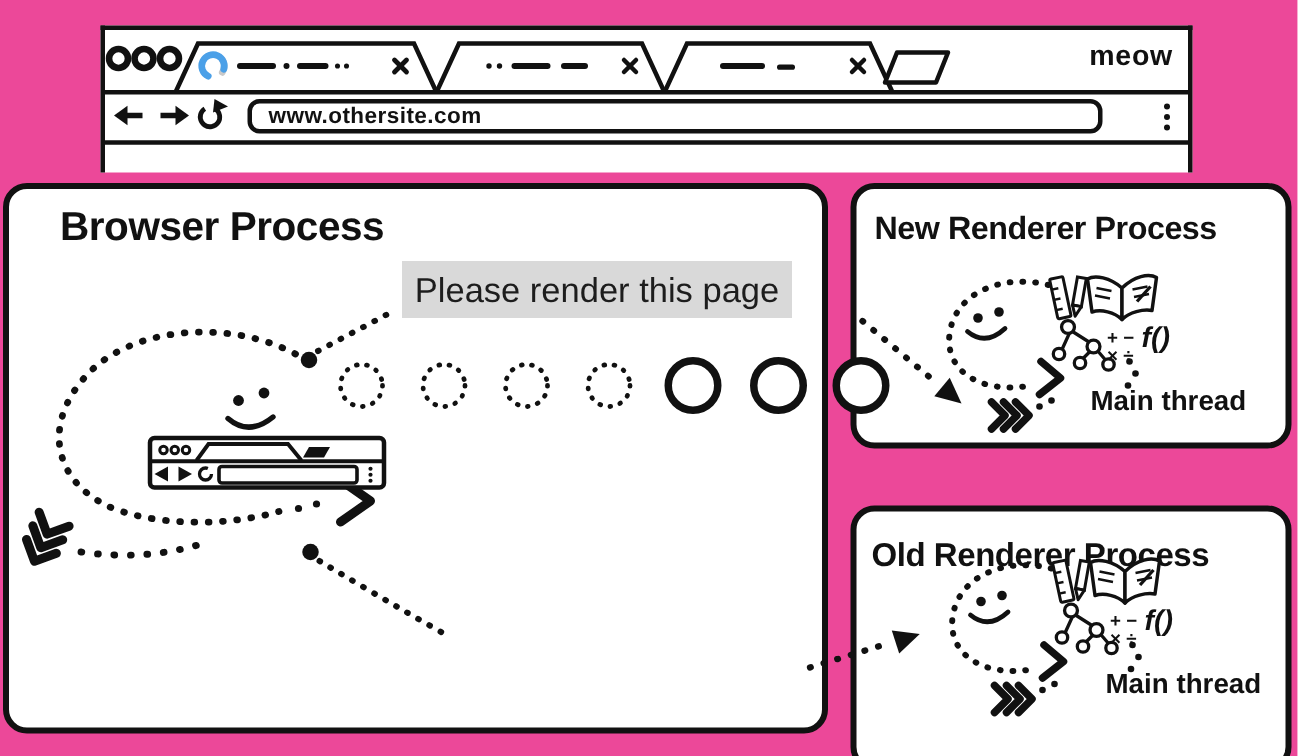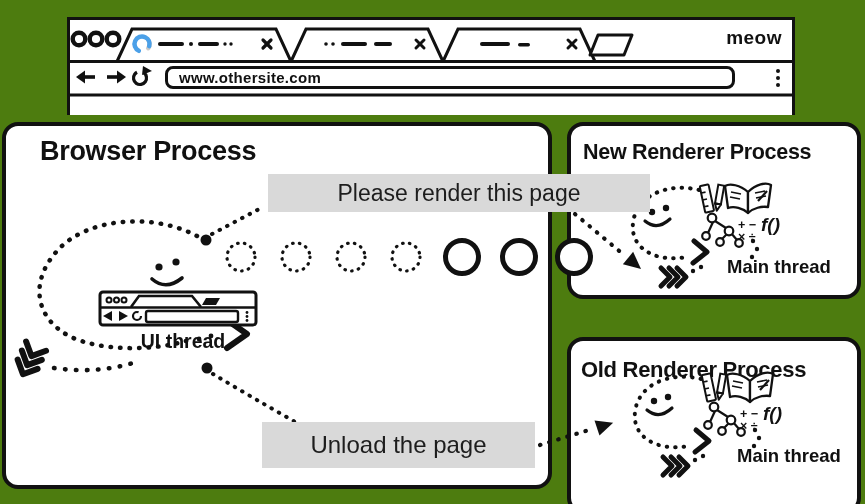--- a/index.html
+++ b/index.html
@@ -1,16 +1,16 @@
 <!DOCTYPE html>
 <html><head>
 <meta charset="utf-8">
 <style>
   html,body{margin:0;padding:0;background:#fff;}
-  .scene{position:relative;width:865px;height:504px;background:#4d7c0f;overflow:hidden;
+  .scene{position:relative;width:865px;height:504px;background:#ec4899;overflow:hidden;
          font-family:"Liberation Sans","DejaVu Sans",sans-serif;color:#111;}
   
   .browser-window{position:absolute;left:67px;top:17px;width:728px;height:98px;
         box-sizing:border-box;border:3px solid #111;border-bottom:none;background:#fff;z-index:5;}
   .bw-art{position:absolute;left:0;top:0;width:722px;height:95px;}
   .brand{position:absolute;right:10px;top:7px;font-size:19px;font-weight:700;letter-spacing:.5px;}
   .address-bar{position:absolute;left:95px;top:46px;width:570px;height:23px;box-sizing:border-box;
         border:3px solid #111;border-radius:8px;background:#fff;display:flex;align-items:flex-end;
         padding-left:11px;font-size:15px;font-weight:600;letter-spacing:.3px;}
   
@@ -20,21 +20,21 @@
   .box-old{left:567px;top:313px;width:294px;height:177px;margin-top:24px;}
   .box-title{position:absolute;font-weight:700;letter-spacing:-.3px;white-space:nowrap;}
   .t-browser{left:34px;top:10px;font-size:27px;}
   .t-new{left:12px;top:14px;font-size:21.5px;}
   .t-old{left:10px;top:16px;font-size:22px;}
   
   .overlay{position:absolute;left:0;top:0;width:865px;height:504px;z-index:20;pointer-events:none;}
   
   .msg{position:absolute;background:#d9d9d9;color:#1d1d1d;display:flex;align-items:center;
        justify-content:center;z-index:30;font-weight:500;white-space:nowrap;}
-  .msg-render{left:268px;top:174px;width:382px;height:38px;font-size:23px;}
+  .msg-render{left:268px;top:174px;width:260px;height:38px;font-size:23px;}
   .msg-unload{left:262px;top:422px;width:273px;height:46px;font-size:24px;}
   
   .thread-label{position:absolute;z-index:25;font-weight:600;white-space:nowrap;}
   .lbl-ui{left:128px;top:330px;width:110px;text-align:center;font-size:19.5px;}
   .lbl-main-new{left:727px;top:256px;font-size:18.5px;}
   .lbl-main-old{left:737px;top:445px;font-size:18.5px;}
   svg text{font-family:"Liberation Sans","DejaVu Sans",sans-serif;}
 </style>
 </head>
 <body>
@@ -241,21 +241,17 @@
       <circle cx="753" cy="241" r="2.2" fill="#111"></circle>
         <circle cx="757" cy="249" r="2.2" fill="#111"></circle>
         <circle cx="752" cy="257" r="2.2" fill="#111"></circle>
     </g>
     <use href="#renderer-widget" transform="translate(2,189)"></use>
   </svg>
 
   <div class="msg msg-render">
     <span>Please render this page</span>
   </div>
-  <div class="msg msg-unload">
-    <span>Unload the page</span>
-  </div>
-
-  <div class="thread-label lbl-ui">UI thread</div>
+
   <div class="thread-label lbl-main-new">Main thread</div>
   <div class="thread-label lbl-main-old">Main thread</div>
 
 </div>
 
 </body></html>

